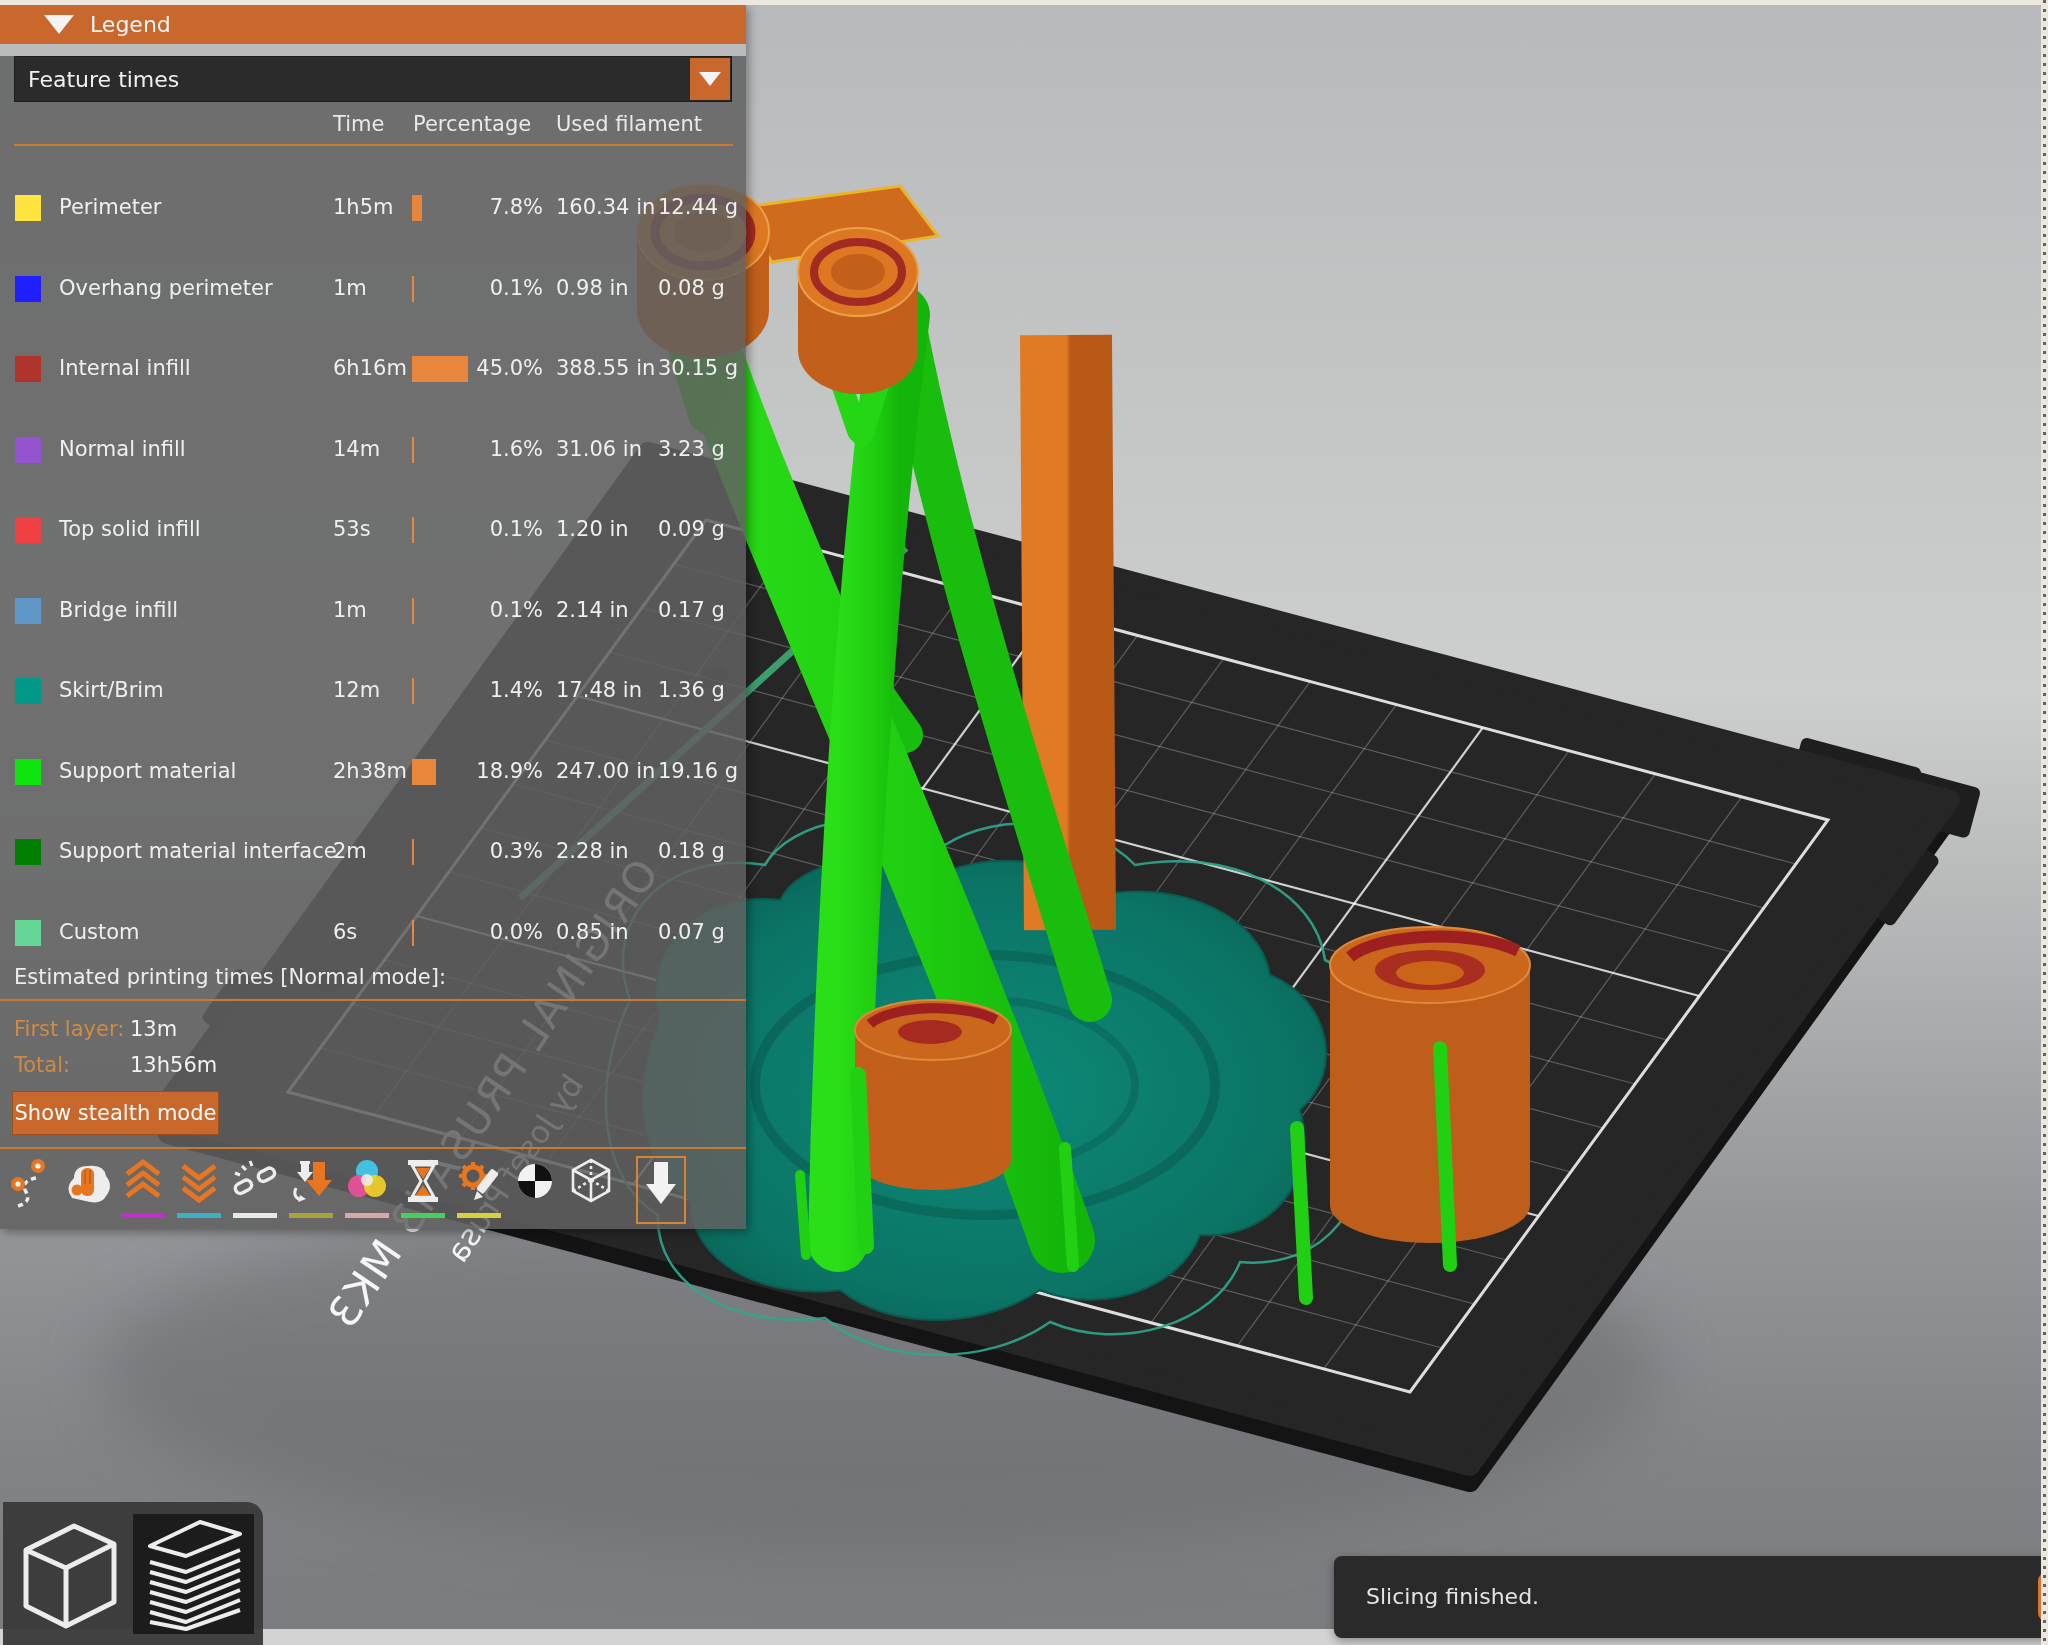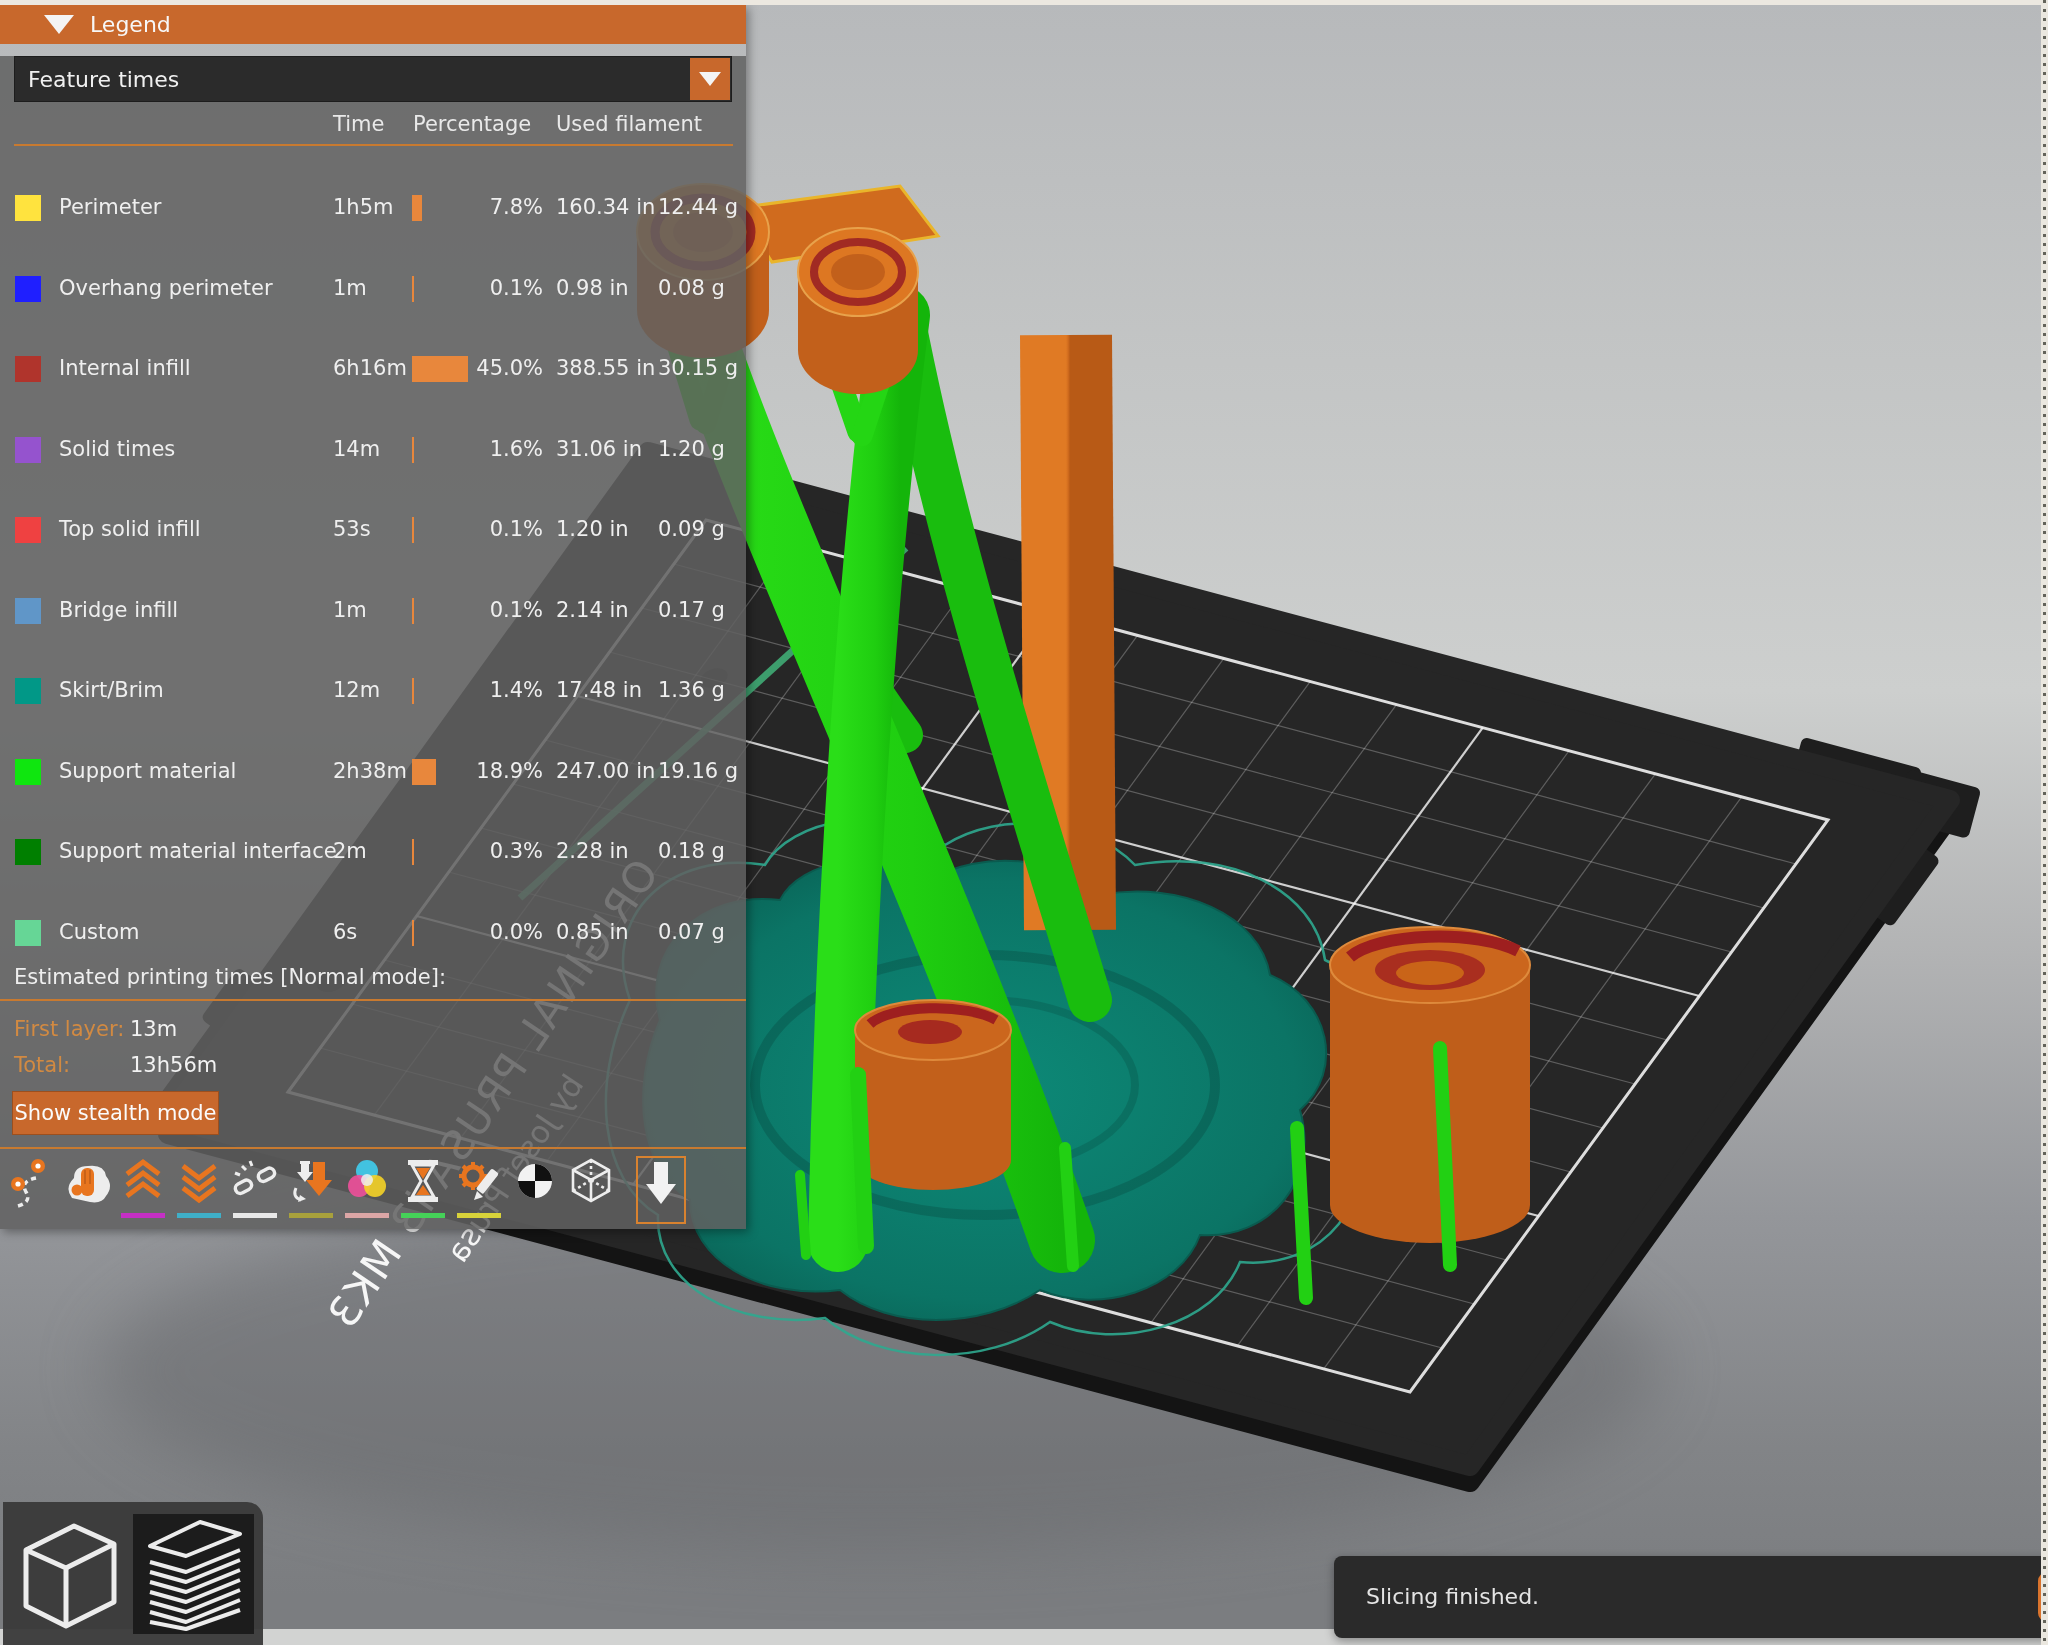--- a/index.html
+++ b/index.html
@@ -259,26 +259,26 @@
               <span class="sw" style="background: rgb(176, 52, 44);"></span>
               <span class="lbl">Internal infill</span>
               <span class="tm">6h16m</span>
               <span class="barwrap"><span class="bar" style="display: inline-block; width: 56.25px;"></span></span>
               <span class="pct">45.0%</span>
               <span class="fin">388.55 in</span>
               <span class="fg">30.15 g</span>
             </div>
             <div class="lg-row">
               <span class="sw" style="background: rgb(149, 83, 206);"></span>
-              <span class="lbl">Solid times</span>
+              <span class="lbl">Normal infill</span>
               <span class="tm">14m</span>
               <span class="barwrap"><span class="bar" style="display: inline-block; width: 2px;"></span></span>
               <span class="pct">1.6%</span>
               <span class="fin">31.06 in</span>
-              <span class="fg">1.20 g</span>
+              <span class="fg">3.23 g</span>
             </div>
             <div class="lg-row">
               <span class="sw" style="background: rgb(239, 65, 65);"></span>
               <span class="lbl">Top solid infill</span>
               <span class="tm">53s</span>
               <span class="barwrap"><span class="bar" style="display: inline-block; width: 2px;"></span></span>
               <span class="pct">0.1%</span>
               <span class="fin">1.20 in</span>
               <span class="fg">0.09 g</span>
             </div>

